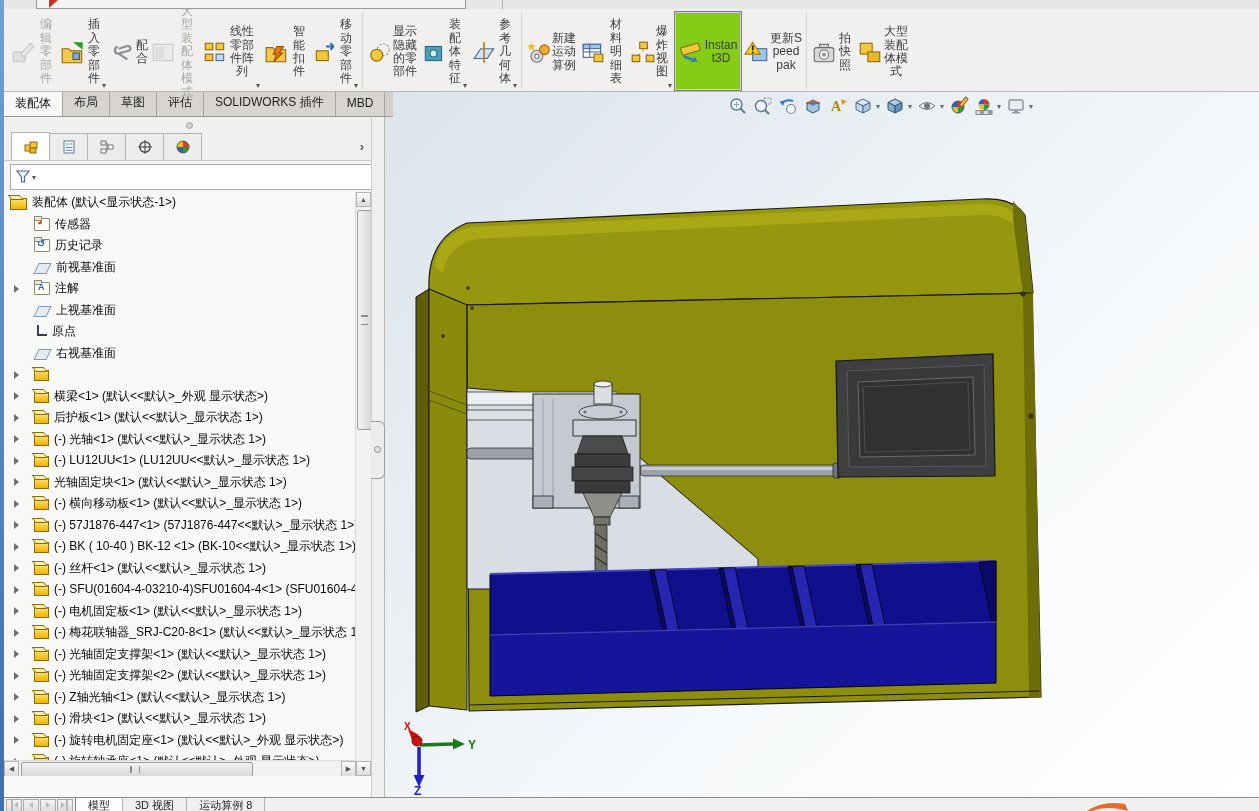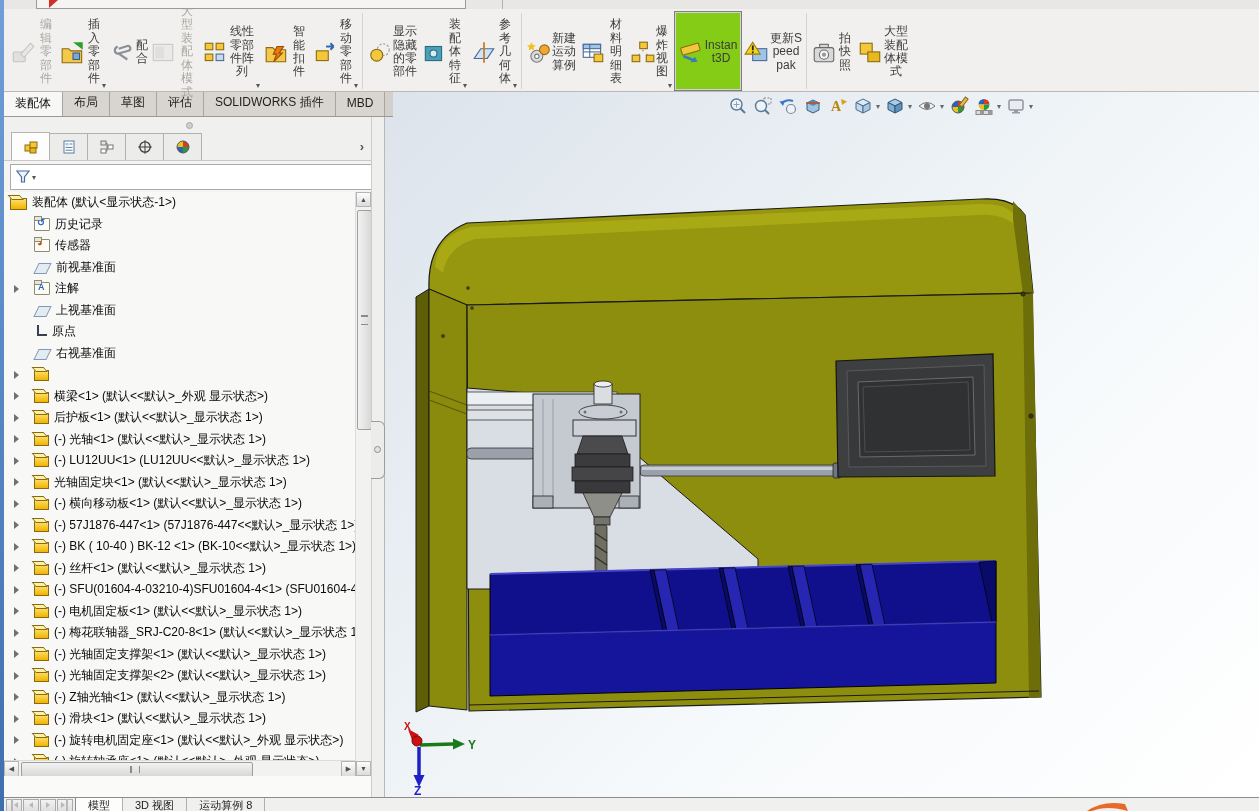--- a/index.html
+++ b/index.html
@@ -556,27 +556,27 @@
     <span style="font-size:8px;color:#555;margin-left:1px">▾</span>
   </div>
 
   <div class="tree">
     <div class="trow root">
         <span class="ic ic-part" style="width:15px;height:10px"></span>
         <span>装配体 (默认&lt;显示状态-1&gt;)</span>
       </div>
     <div class="trow">
         <span class="tw"></span>
+        <span class="ic ic-folder g-sensors"></span>
+        <span>传感器</span>
+      </div>
+    <div class="trow">
+        <span class="tw"></span>
         <span class="ic ic-folder g-history"></span>
         <span>历史记录</span>
-      </div>
-    <div class="trow">
-        <span class="tw"></span>
-        <span class="ic ic-folder g-sensors"></span>
-        <span>传感器</span>
       </div>
     <div class="trow">
         <span class="tw"></span>
         <span class="ic ic-plane"></span>
         <span>前视基准面</span>
       </div>
     <div class="trow">
         <span class="tw">
           <i class="arr"></i>
         </span>

